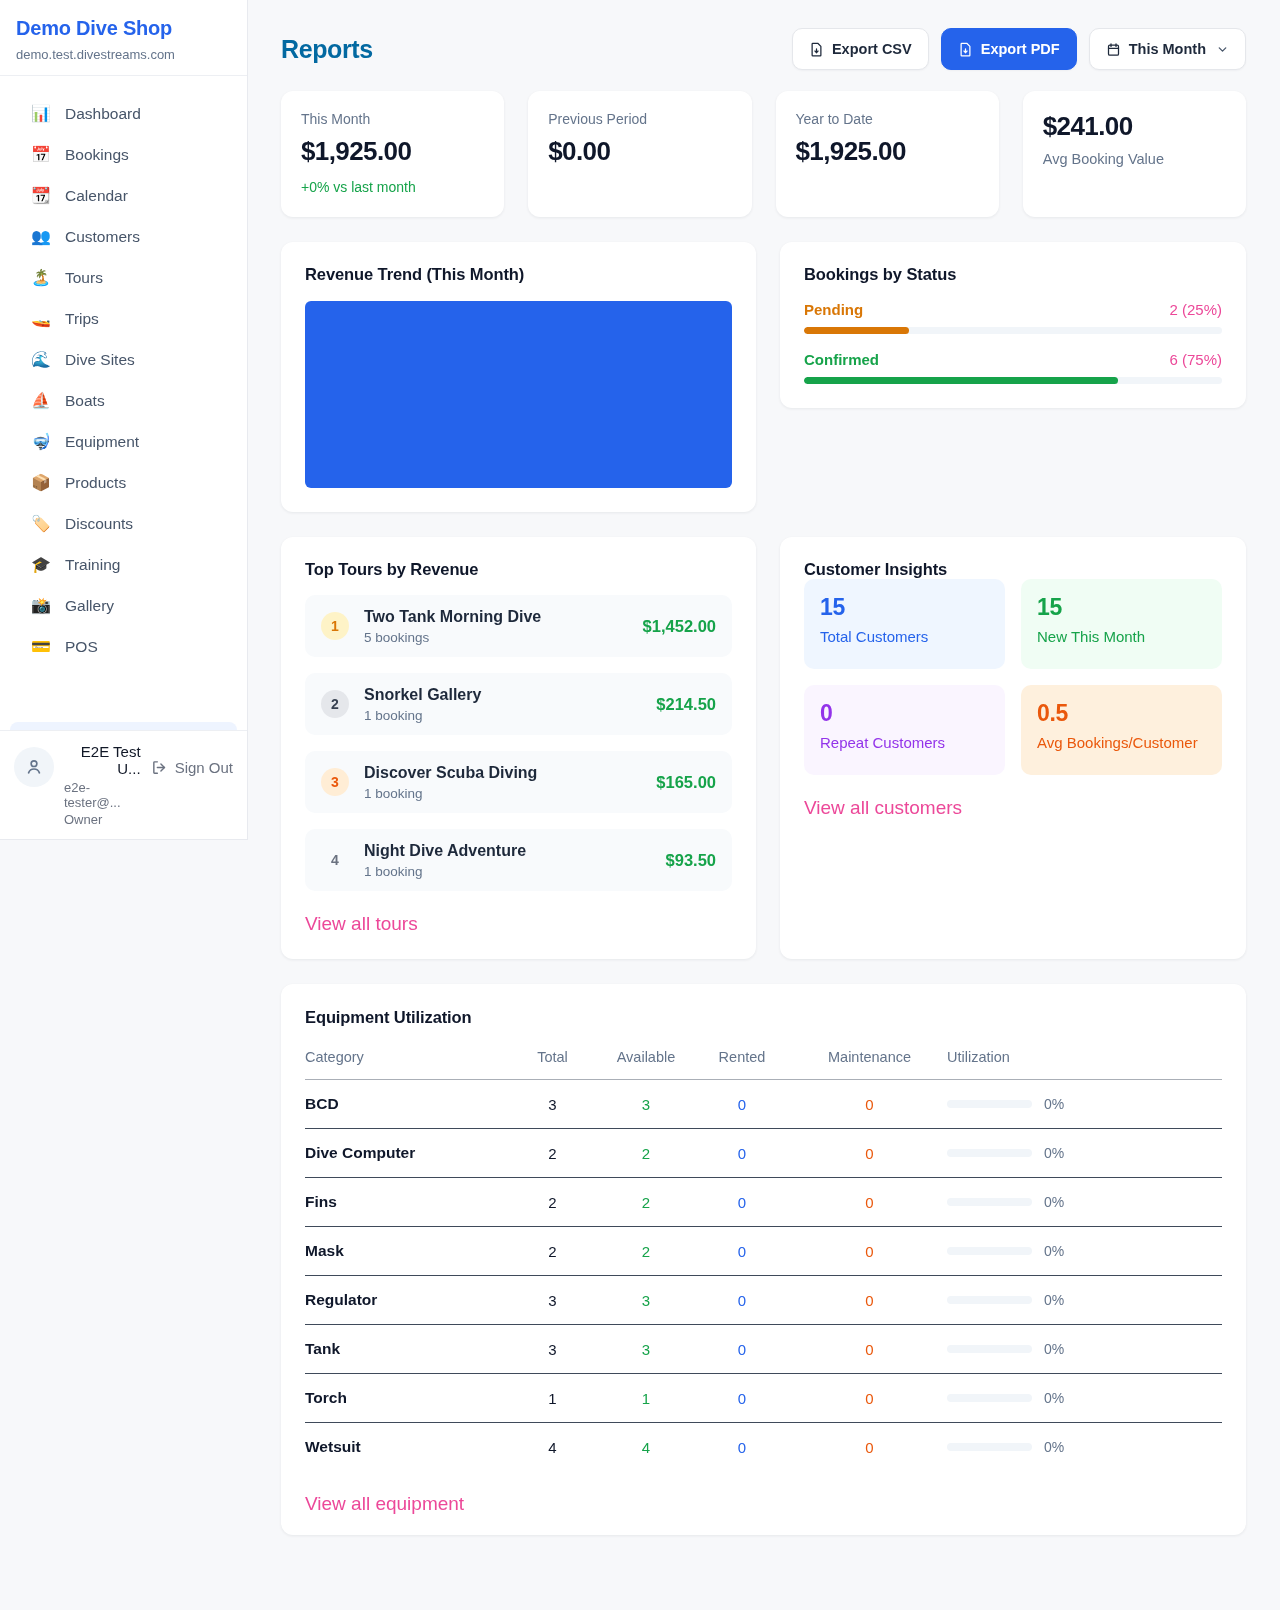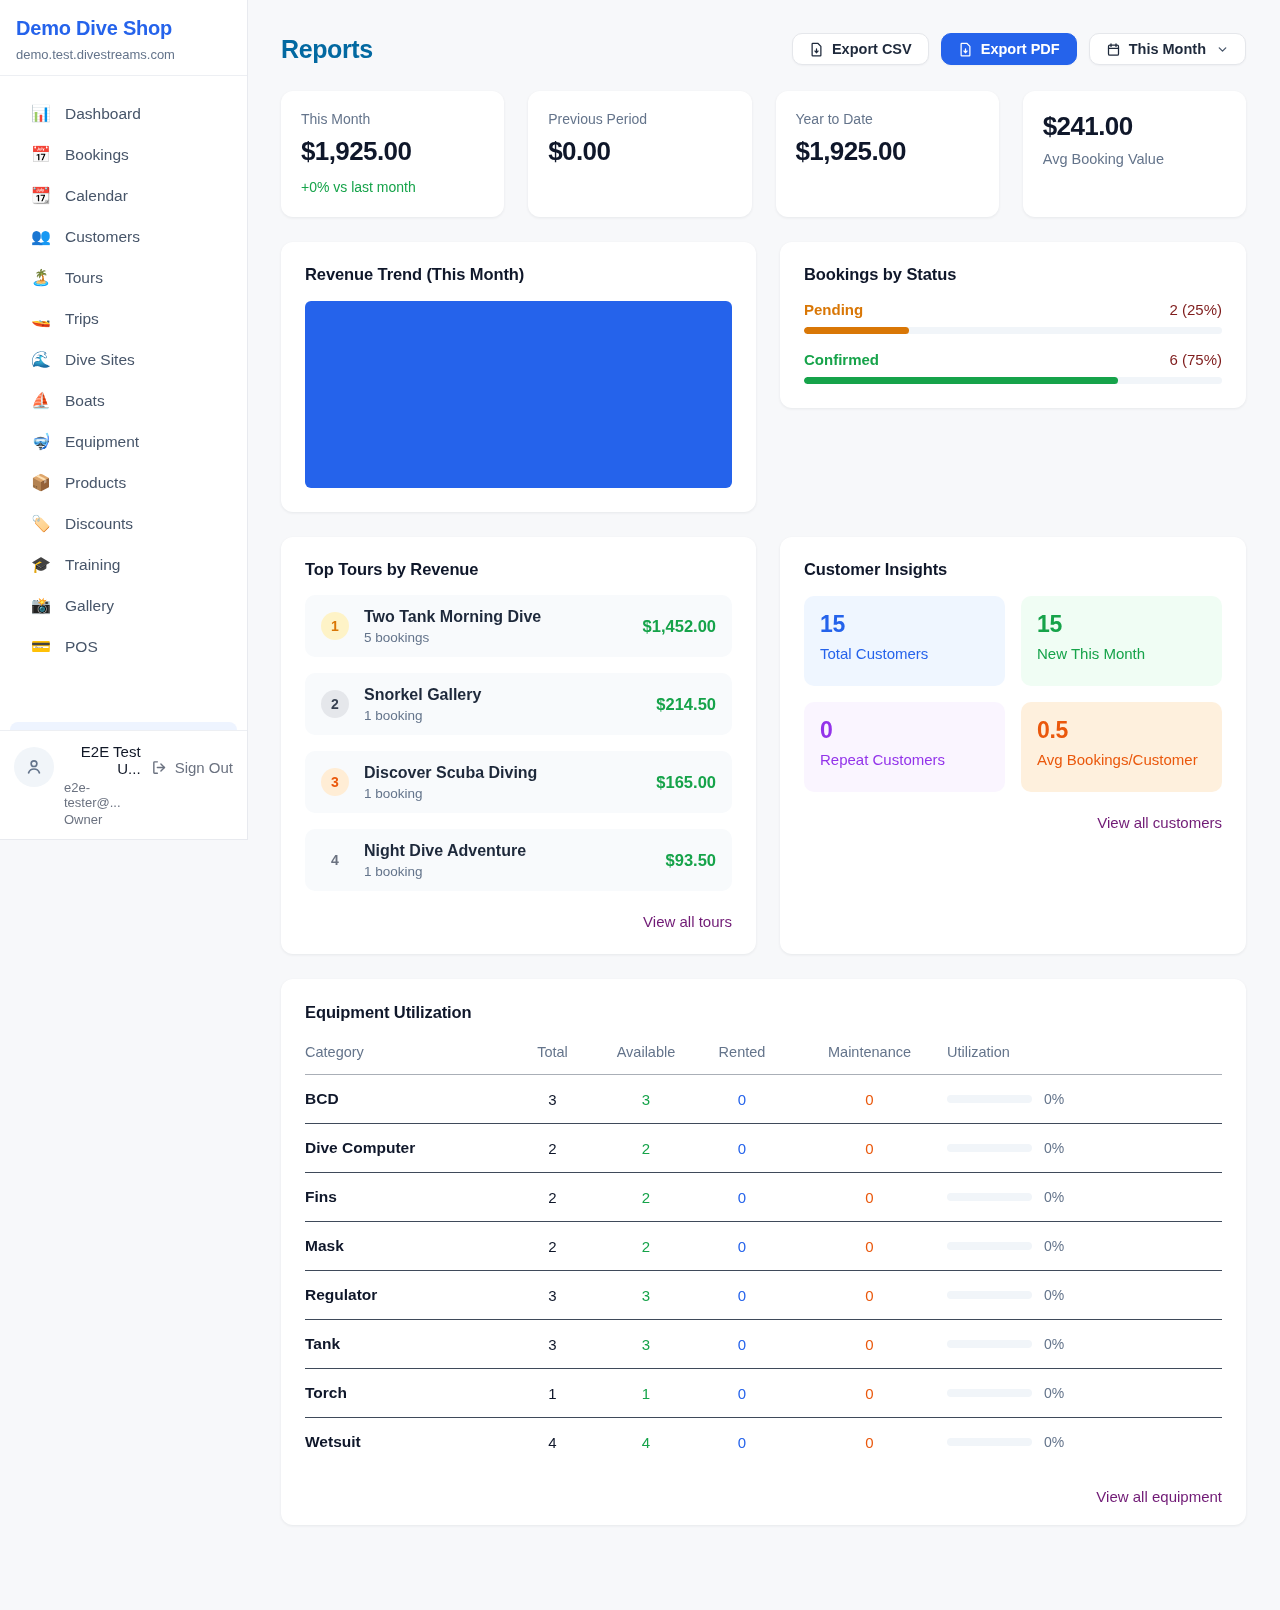--- a/index.html
+++ b/index.html
@@ -45,21 +45,21 @@
   .signout {
     display:flex; align-items:center; gap:7px; color:#6b7280; font-size:15px;
     cursor:pointer; margin-top:16px; white-space:nowrap;
   }
   
   .main { position:absolute; left:281px; top:27px; width:965px; }
   .header-row { display:flex; justify-content:space-between; align-items:center; height:44px; }
   .page-title { font-size:25px; font-weight:800; color:#0369a1; letter-spacing:-0.4px; }
   .header-actions { display:flex; gap:12px; }
   .btn {
-    display:inline-flex; align-items:center; gap:8px; height:32px; padding:0 16px;
+    display:inline-flex; align-items:center; gap:8px; height:42px; padding:0 16px;
     border-radius:10px; background:#fff; border:1px solid #e5e7eb;
     font-size:14.5px; font-weight:bold; color:#1e293b; cursor:pointer;
     box-shadow:0 1px 2px rgba(16,24,40,.04);
   }
   .btn-primary { background:#2563eb; border-color:#2563eb; color:#fff; }
   .btn svg { display:block; }
   .chev { margin-left:2px; }
   
   .card { background:#fff; border-radius:12px; box-shadow:0 1px 3px rgba(16,24,40,.07); }
   .stats-row { display:grid; grid-template-columns:repeat(4,1fr); gap:24px; margin-top:20px; }
@@ -71,42 +71,42 @@
   .stat-card.value-first .stat-label { margin-top:9px; font-size:14.5px; }
   .row2, .row3 { display:grid; grid-template-columns:475px 466px; gap:24px; margin-top:25px; align-items:start; }
   .row3 { align-items:stretch; }
   .panel { padding:23px 24px 24px; }
   .panel-title { font-size:16.5px; font-weight:bold; color:#0f172a; letter-spacing:-0.1px; }
   .chart-block { margin-top:17px; height:187px; border-radius:6px; }
   
   .status-item { margin-top:17px; }
   .status-head { display:flex; justify-content:space-between; align-items:baseline; }
   .status-label { font-size:15px; font-weight:bold; }
-  .status-count { font-size:15px; color:#7f1d1d; }
+  .status-count { font-size:15px; color:#ec4899; }
   .bar-track { height:7px; background:#f1f5f9; border-radius:99px; margin-top:9px; overflow:hidden; }
   .bar-fill { height:100%; border-radius:99px; }
   
   .tour-item {
     display:flex; align-items:center; gap:15px; background:#f8fafc;
     border-radius:10px; padding:12px 16px; margin-top:16px; min-height:62px;
   }
   .rank {
     width:28px; height:28px; border-radius:50%; flex:0 0 28px;
     display:flex; align-items:center; justify-content:center;
     font-size:14px; font-weight:bold; color:#6b7280;
   }
   .tour-name { font-size:16px; font-weight:bold; color:#1e293b; }
   .tour-bookings { font-size:13.5px; color:#64748b; margin-top:4px; }
   .tour-amount { margin-left:auto; font-size:16.5px; font-weight:bold; color:#16a34a; white-space:nowrap; }
   .view-all {
-    display:block; text-align:right; color:#701a75; font-size:15px;
+    display:block; text-align:left; color:#ec4899; font-size:19px;
     margin-top:22px; text-decoration:none; cursor:pointer;
   }
   
-  .tiles { display:grid; grid-template-columns:1fr 1fr; gap:16px; margin-top:17px; }
+  .tiles { display:grid; grid-template-columns:1fr 1fr; gap:16px; }
   .tile { border-radius:10px; padding:15px 16px; height:90px; }
   .tile-value { font-size:23px; font-weight:800; letter-spacing:-0.3px; }
   .tile-label { font-size:15px; margin-top:7px; }
   
   .equip-panel { margin-top:25px; padding:24px 24px 20px; }
   .etable { margin-top:10px; }
   .erow {
     display:grid; grid-template-columns:200px 95px 92px 100px 155px 1fr;
     align-items:center; border-bottom:1px solid #3f4a5a; padding:15px 0;
   }

